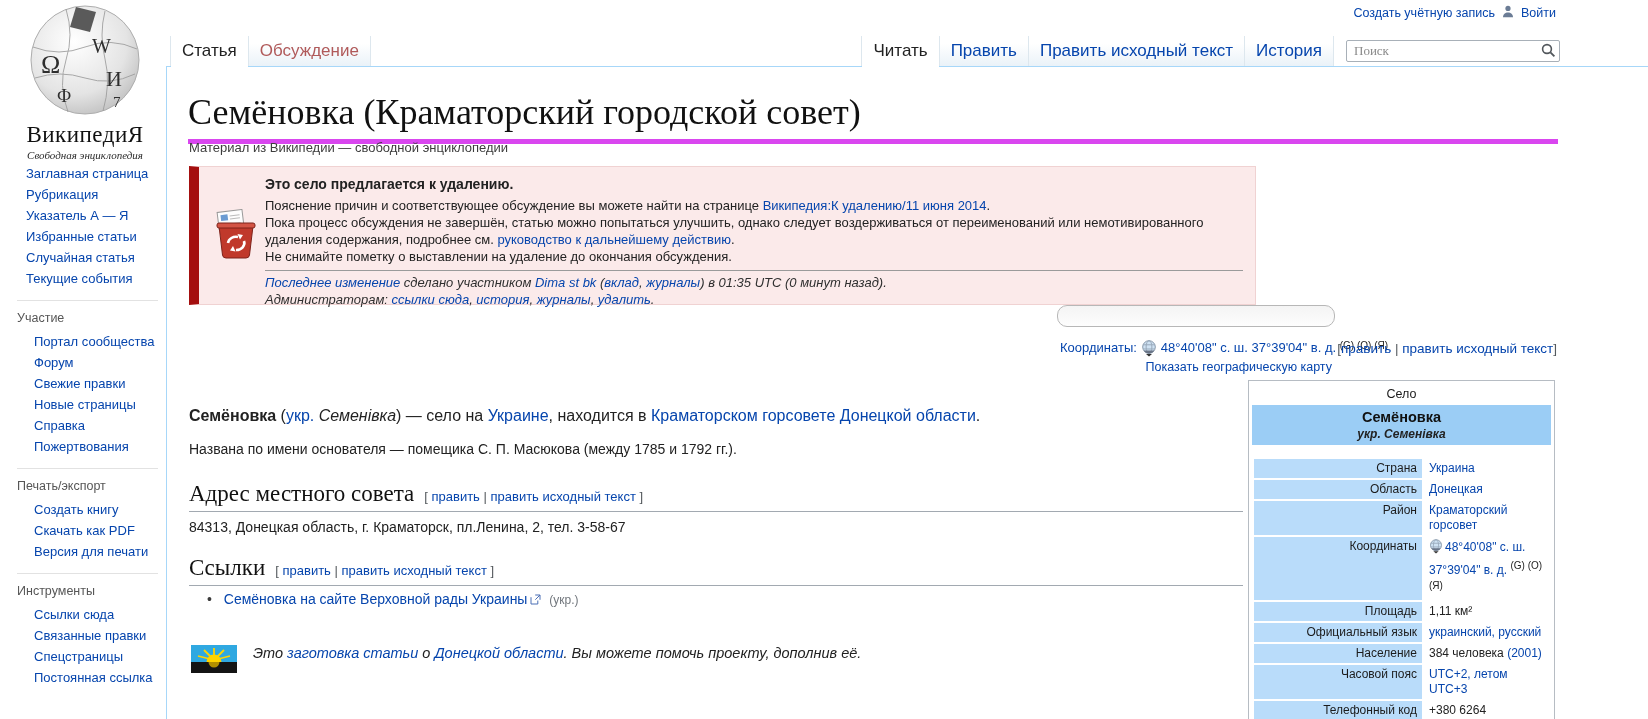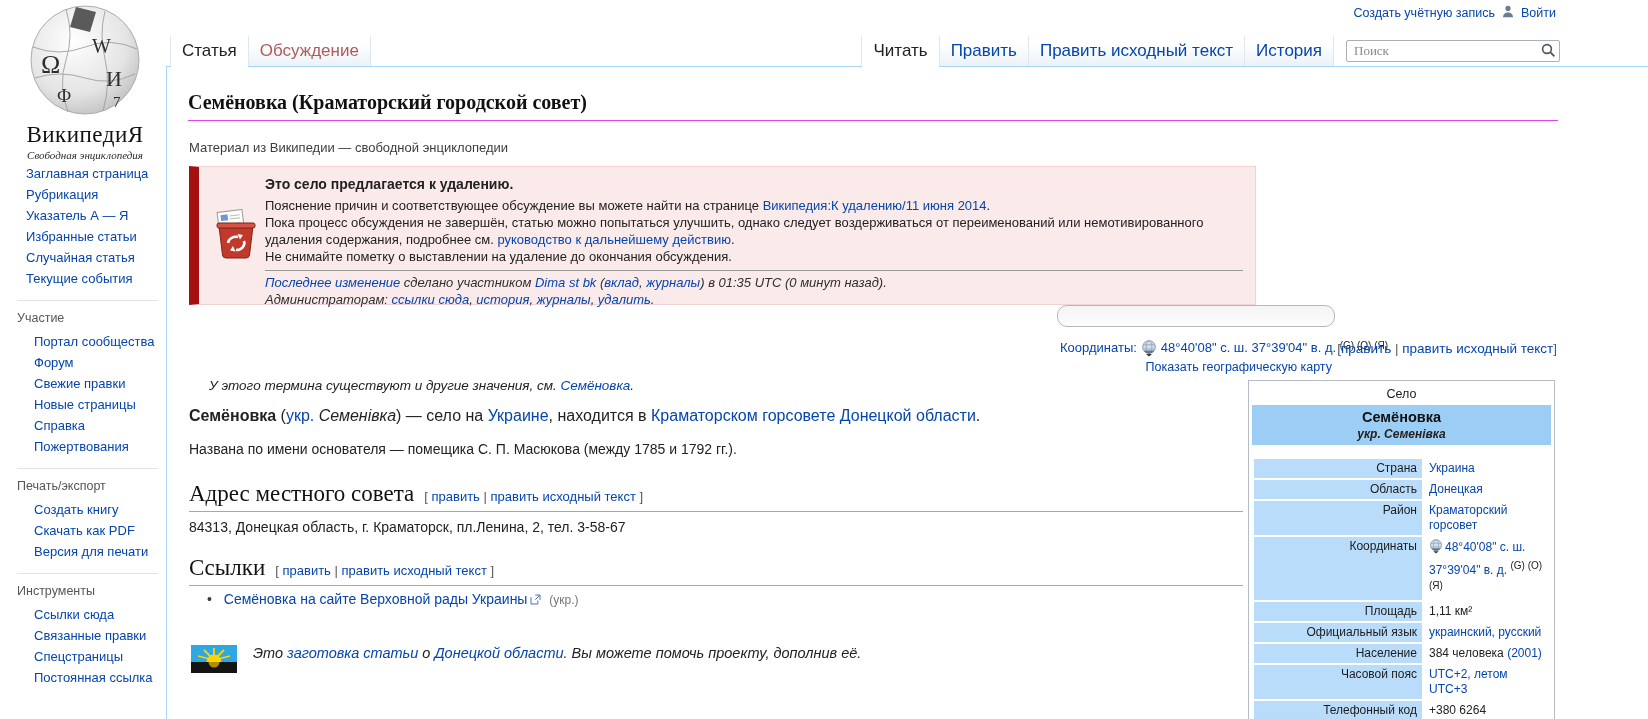--- a/index.html
+++ b/index.html
@@ -35,21 +35,21 @@
   .side-main{padding-left:26px}
   .side-main a{display:block;padding:2.5px 0}
   .side-section{margin:11px 8px 0 17px;border-top:1px solid #e2e2e2;padding-top:9px}
   .side-title{font-size:12.5px;color:#565656;margin-bottom:5px}
   .side-section a{display:block;padding:2.5px 0 2.5px 17px}
 
   .vline{position:absolute;left:166px;top:67px;width:1px;height:652px;background:#a7d7f9}
 
   
   .content{position:absolute;left:167px;top:67px;width:1481px;height:652px;background:#fff}
-  .page-title{position:absolute;left:21px;top:24px;width:1370px;font-family:"Liberation Serif",serif;font-weight:700;font-size:20px;color:#111;border-bottom:1px solid #d946ef;padding-bottom:6px}
+  .page-title{position:absolute;left:21px;top:24px;width:1370px;font-family:"Liberation Serif",serif;font-weight:400;font-size:36px;color:#111;border-bottom:5px solid #d946ef;padding-bottom:6px}
   .subtitle{position:absolute;left:22px;top:73px;font-size:13px;color:#3d3d3d}
 
   
   .notice{position:absolute;left:22px;top:99px;width:1067px;height:139px;background:#fbeaea;border:1px solid #f0d2d2;border-left:10px solid #a40f0f;padding:9px 12px 6px 66px}
   .notice-icon{position:absolute;left:15px;top:42px}
   .notice-h{font-size:14px;font-weight:bold;margin-bottom:5px}
   .notice p{font-size:13px;line-height:17px}
   .notice hr{border:none;border-top:1px solid #9a9a9a;margin:5px 0 3px}
   .it{font-style:italic;color:#2f2f2f}
   .it a{font-style:italic}
@@ -238,21 +238,20 @@
             <path d="M2 4.8h12 M2 9h12" stroke="#99aabb"></path>
             <path d="M2.6 10.4 a6.3 6.3 0 0 0 10.8 0 z" fill="#6a7587"></path>
             <path d="M5 14 h6 l-3 2.6 z" fill="#333"></path>
           </svg>
       </span>
       <a>48°40'08" с. ш. 37°39'04" в. д.</a>&nbsp;<sup class="gsup">(G) (O) (Я)</sup>
     </div>
     <div class="edit-top"><span class="bracket">[</span><a>править</a><span class="bracket"> | </span><a>править исходный текст</a><span class="bracket">]</span></div>
     <a class="show-map">Показать географическую карту</a>
 
-    <div class="hatnote"><span>У этого термина существуют и другие значения, см. </span><a>Семёновка</a><span>.</span></div>
 
     <p class="p1"><b>Семёновка</b><span> (</span><a>укр.</a><i> Семенівка</i><span>) — село на </span><a>Украине</a><span>, находится в </span><a>Краматорском горсовете Донецкой области</a><span>.</span></p>
 
     <p class="p2">Названа по имени основателя — помещика С. П. Масюкова (между 1785 и 1792 гг.).</p>
 
     <div class="h2wrap h2a">
       <span class="h2txt">Адрес местного совета</span><span class="editsection"><span class="bracket">[ </span><a>править</a><span class="bracket"> | </span><a>править исходный текст</a><span class="bracket"> ]</span></span>
     </div>
     <p class="addr">84313, Донецкая область, г. Краматорск, пл.Ленина, 2, тел. 3-58-67</p>
 

